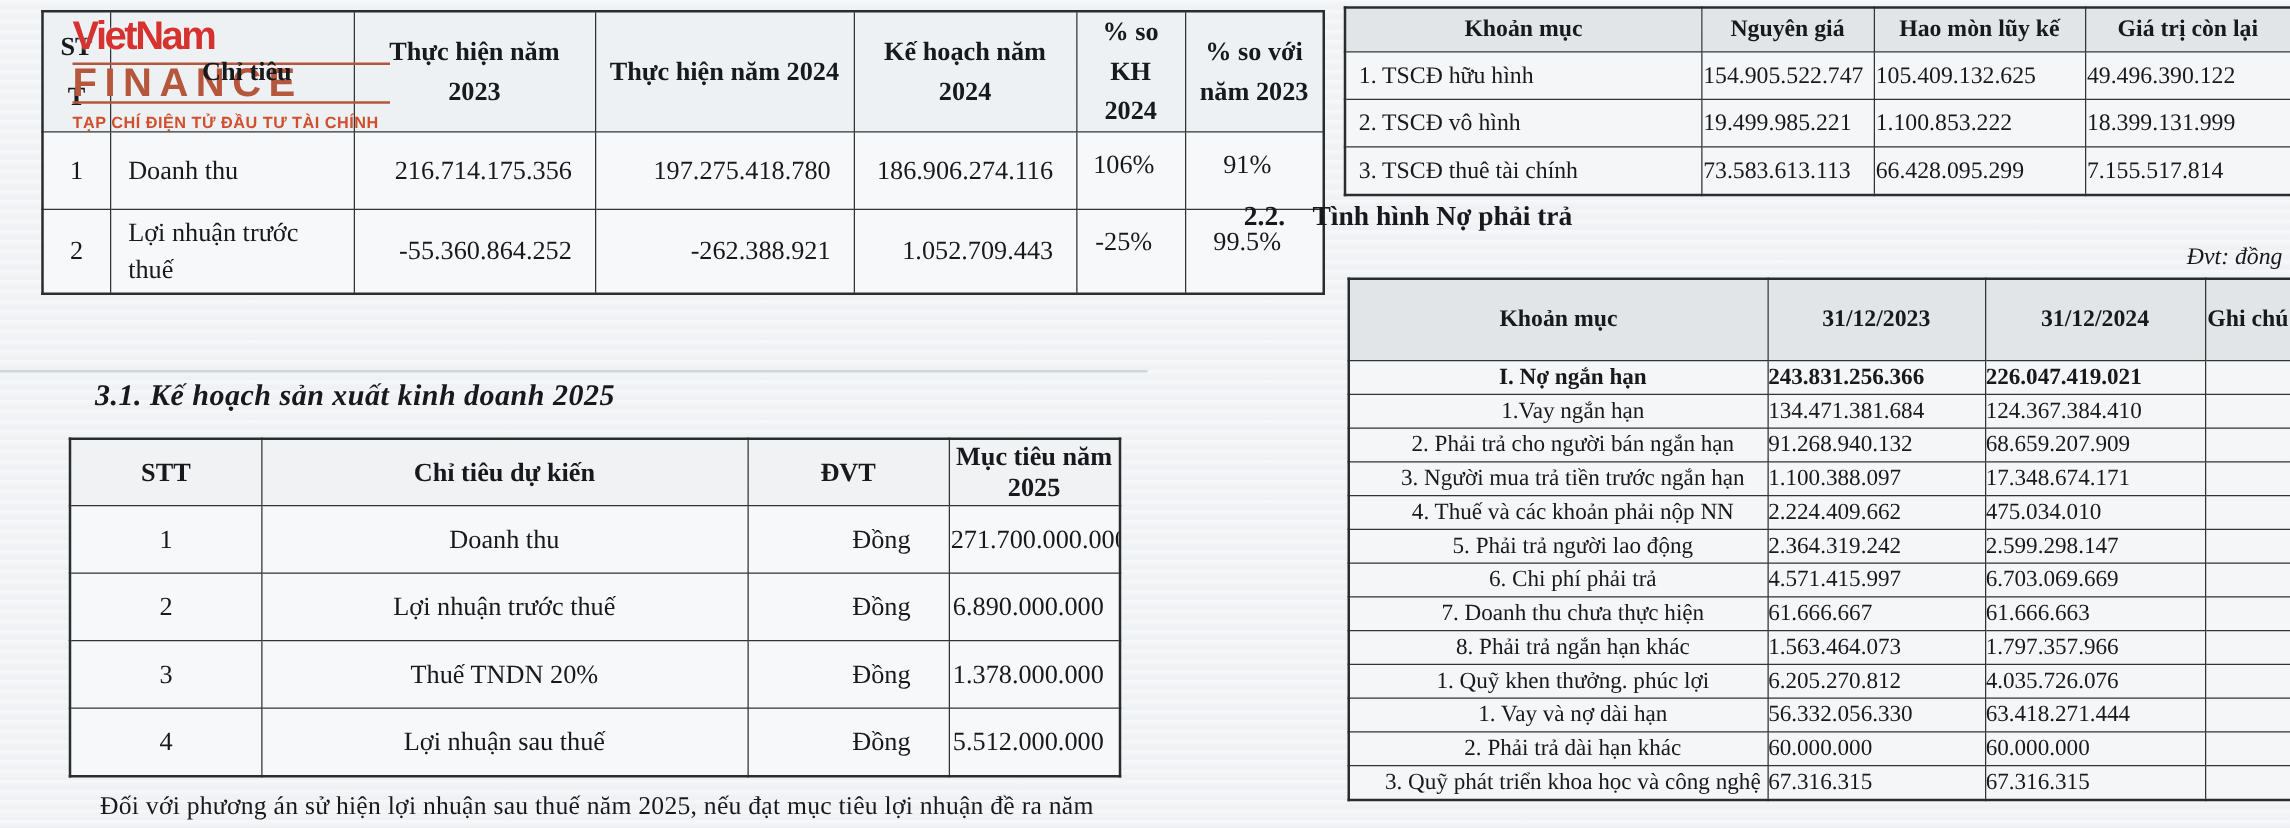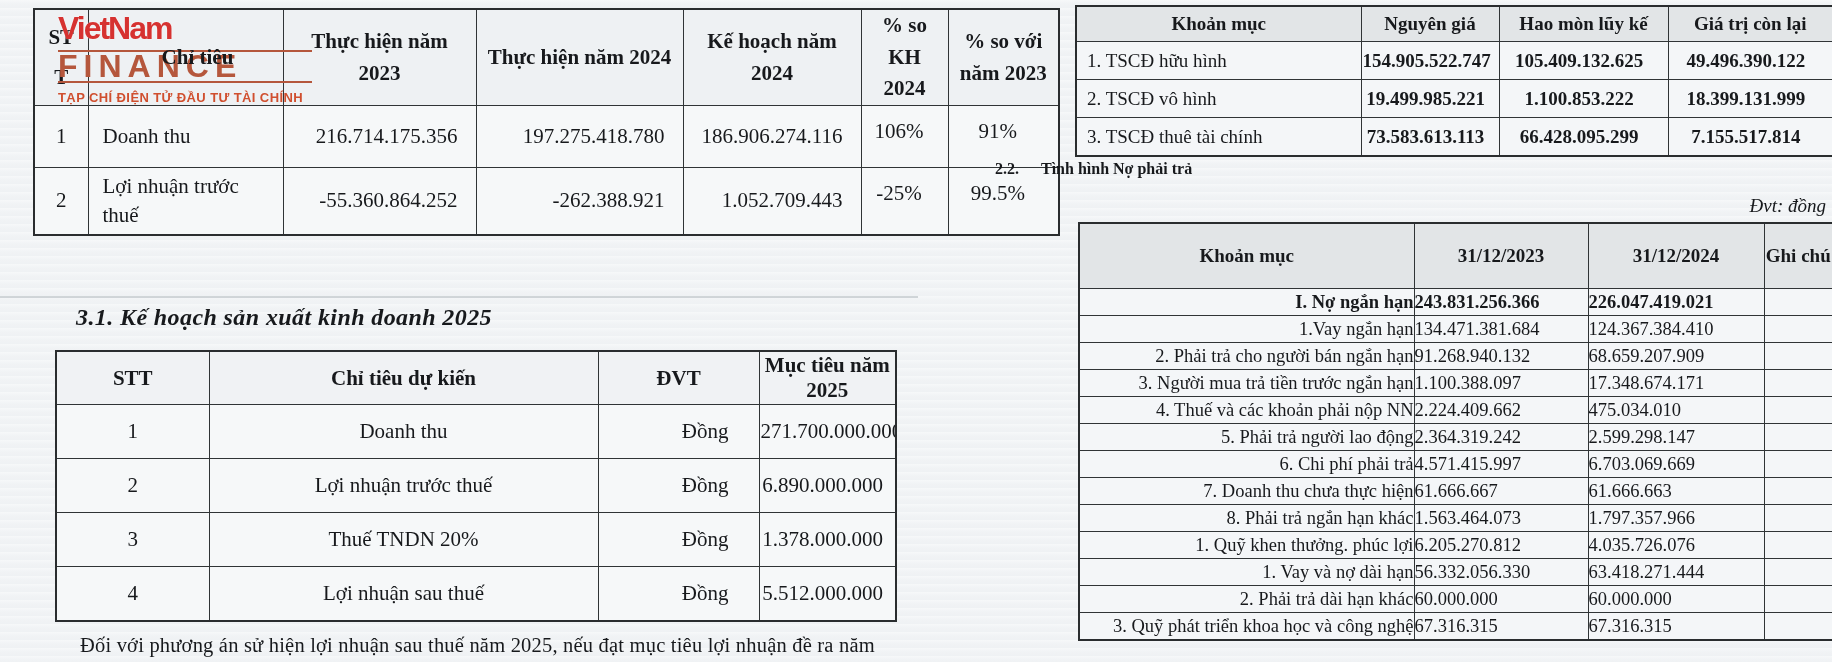--- a/index.html
+++ b/index.html
@@ -49,31 +49,31 @@
   #plan td.c2 { text-align:right; padding-right:30px; }
   #plan td.c3 { text-align:right; padding-right:12px; }
 
   .bottom-par { position:absolute; left:80px; top:634px; font-size:20.5px; white-space:nowrap; letter-spacing:0.2px; }
 
   
   #assets { left:1075px; top:5px; width:757px; font-size:19px; }
   #assets th { height:32px; background:#e2e5e7; }
   #assets td { height:35px; background:#f4f6f8; vertical-align:middle; }
   #assets td.c0 { text-align:left; padding-left:10px; }
-  #assets td.c1, #assets td.c2, #assets td.c3 { text-align:center; padding-right:10px;font-weight:bold; }
-
-  
-  .h22 { position:absolute; left:995px; top:160px; font-size:16px; font-weight:bold; }
+  #assets td.c1, #assets td.c2, #assets td.c3 { text-align:left; padding-right:10px; }
+
+  
+  .h22 { position:absolute; left:995px; top:160px; font-size:22px; font-weight:bold; }
   .h22 .num { margin-right:22px; }
   .dvt { position:absolute; right:6px; top:195px; font-size:19px; font-style:italic; }
 
   #debt { left:1078px; top:222px; width:754px; font-size:18.5px; }
   #debt th { height:62px; background:#e2e5e7; font-size:19px; }
   #debt td { height:26px; background:#f4f6f8; vertical-align:middle; padding:0; }
-  #debt td.c0 { text-align:right; padding-left:23px; }
+  #debt td.c0 { text-align:center; padding-left:23px; }
   #debt td.c1, #debt td.c2 { text-align:left; padding-right:9px; }
   #debt tr.bold-row td { font-weight:bold; }
 </style>
 </head>
 <body>
 
 <div class="canvas">
 
   <div class="scan-line"></div>
 

